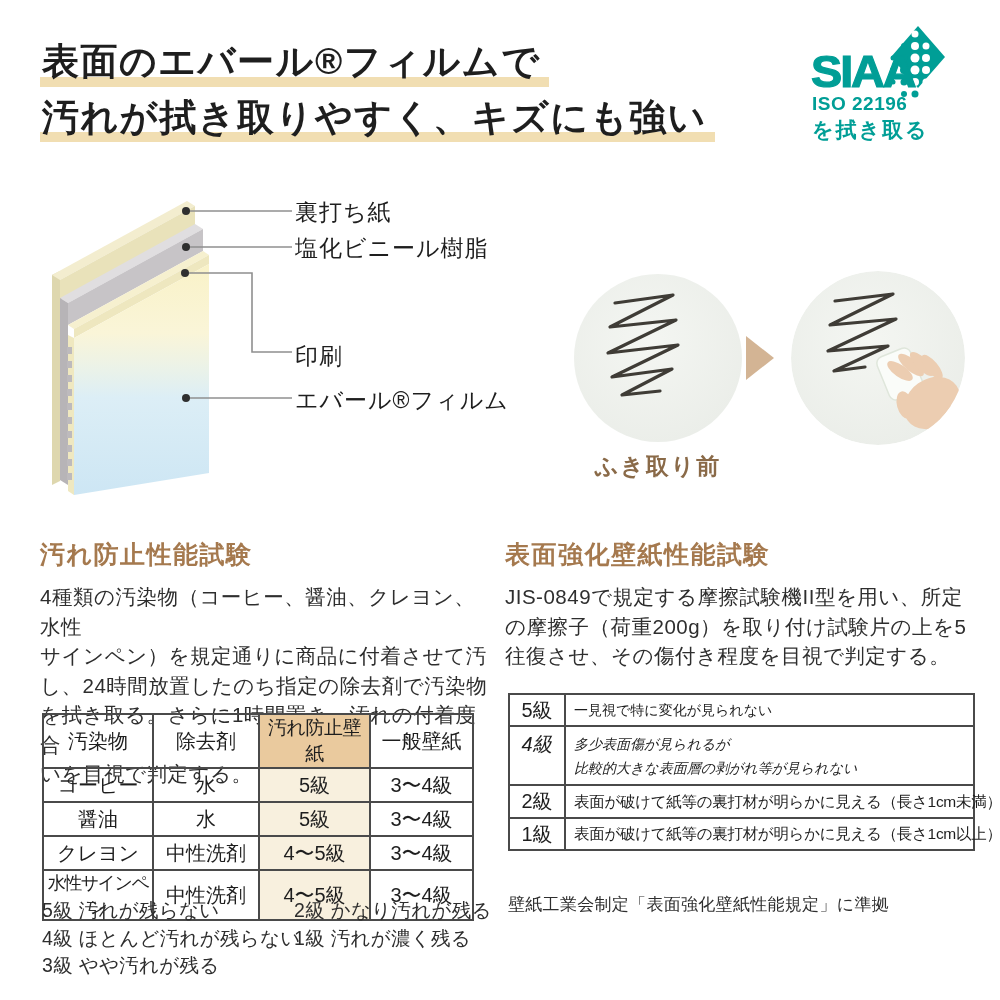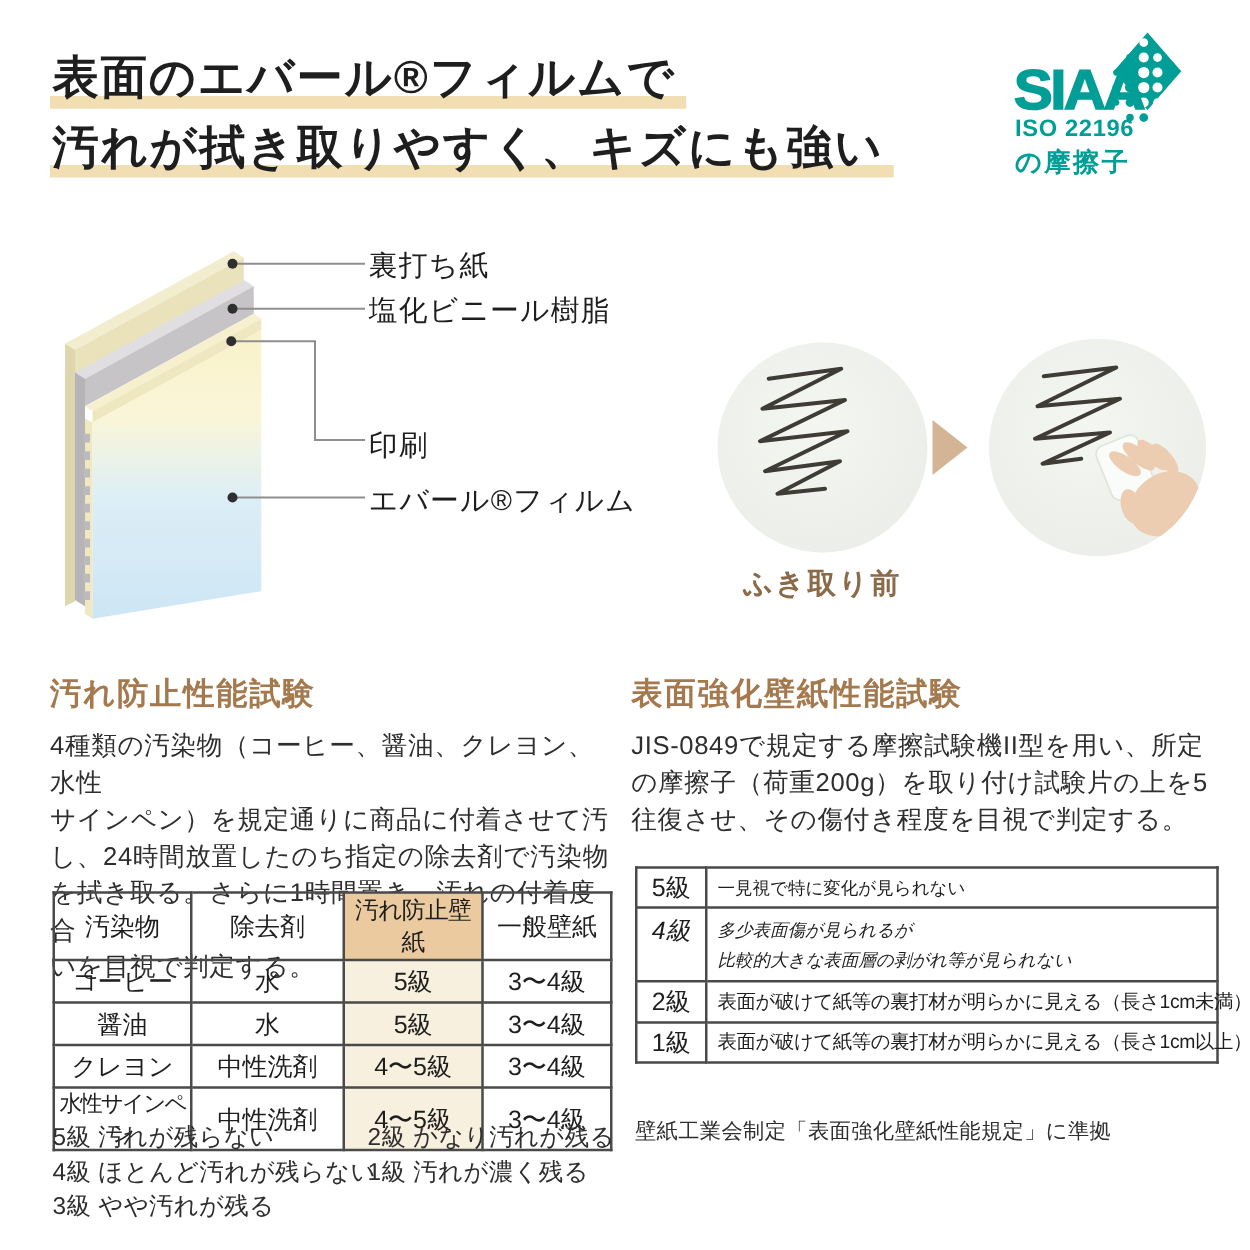--- a/index.html
+++ b/index.html
@@ -56,21 +56,21 @@
   .b-right { left:505px; top:582px; width:475px; }
 
   
   table { border-collapse:collapse; }
   .stain-table { position:absolute; left:42px; top:713px; width:430px;
     font-size:20px; color:#1e1e1e; table-layout:fixed; }
   .stain-table th, .stain-table td { border:2px solid #4a4a4a; text-align:center;
     font-weight:normal; padding:0; }
   .stain-table th { height:37px; }
   .stain-table td { height:34px; }
-  .stain-table .c0 { width:110px; } .stain-table .c1 { width:122px;text-align:center; }
+  .stain-table .c0 { width:110px; } .stain-table .c1 { width:106px;text-align:center; }
   .stain-table .c2 { width:111px; } .stain-table .c3 { width:103px; }
   .hl-head { background:#EACA9E; font-size:19px; letter-spacing:-0.5px; }
   .hl-cell { background:#F8F0DE; }
   .condensed { font-size:18px; letter-spacing:-1.5px; }
 
   
   .legend { position:absolute; font-size:19.5px; line-height:27.5px; color:#2e2e2e;
     white-space:pre-line; letter-spacing:0.3px; }
   .legend-1 { left:42px;  top:897px; }
   .legend-2 { left:294px; top:897px; }
@@ -120,21 +120,21 @@
         <circle cx="35" cy="46" r="4.5"></circle>
           <circle cx="35" cy="58" r="4"></circle>
         <circle cx="46" cy="22" r="3.5"></circle>
           <circle cx="46" cy="34" r="4"></circle>
           <circle cx="46" cy="46" r="4"></circle>
         <circle cx="46" cy="58" r="3.5"></circle>
       </g>
     </svg>
     <div class="siaa-name">SIAA</div>
     <div class="siaa-iso">ISO 22196</div>
-    <div class="siaa-jp">の摩擦子</div>
+    <div class="siaa-jp">を拭き取る</div>
   </div>
 
   <svg class="abs diagram-svg" width="545" height="320" viewBox="0 0 545 320">
     <defs>
       <linearGradient id="gradFace" x1="0" y1="0" x2="0" y2="1">
         <stop offset="0" stop-color="#F9F2C8"></stop>
         <stop offset="0.30" stop-color="#FAF5D8"></stop>
         <stop offset="0.46" stop-color="#EAF2E9"></stop>
         <stop offset="0.58" stop-color="#DCEEF6"></stop>
         <stop offset="1" stop-color="#CDE6F4"></stop>

